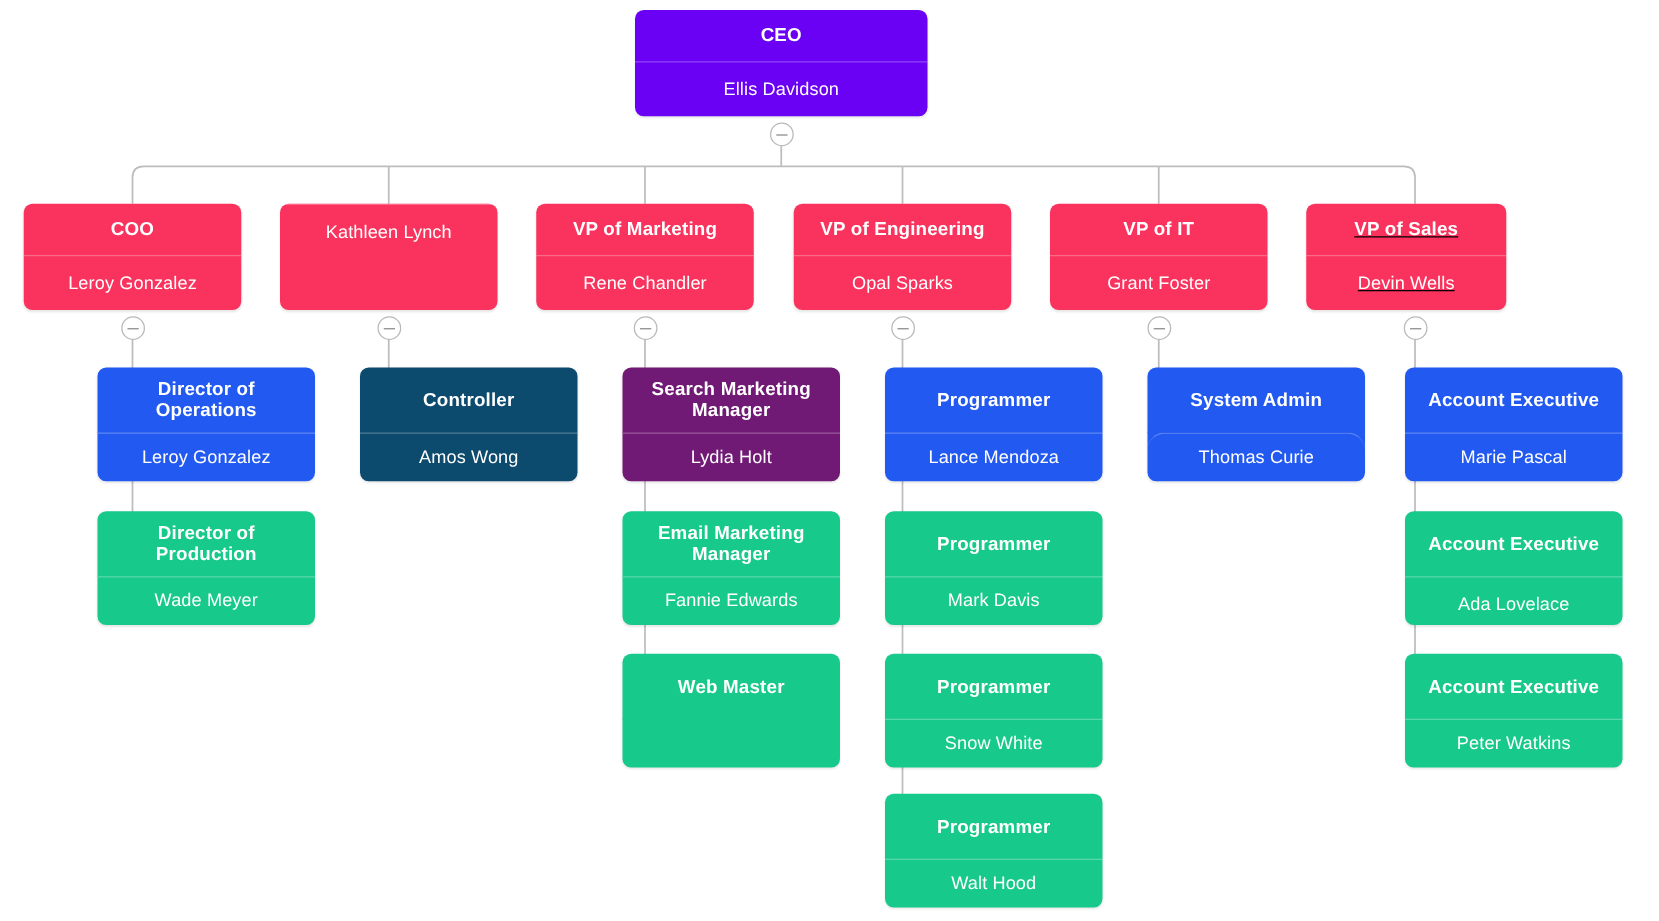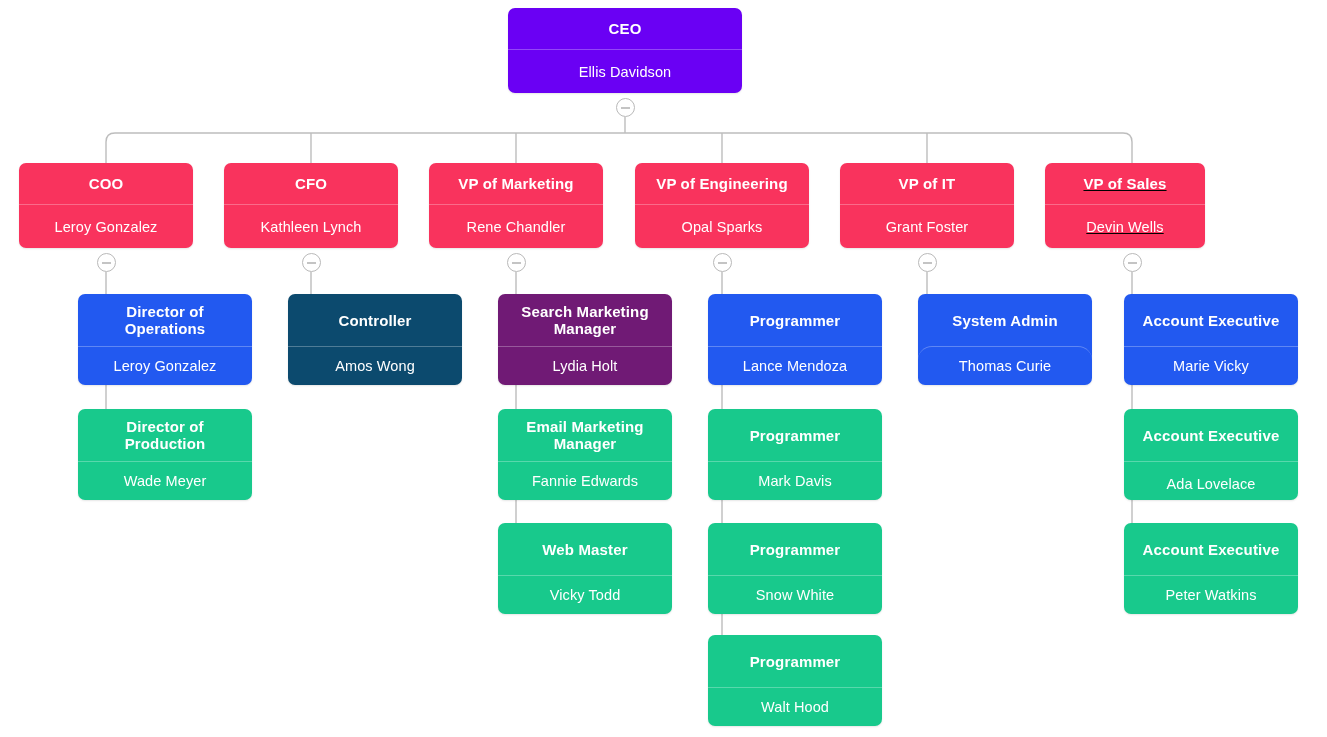--- a/index.html
+++ b/index.html
@@ -119,21 +119,20 @@
   <div id="node-layer">
       <div class="node" style="left: 508px; top: 8px; width: 234px; height: 85px; background: rgb(106, 0, 244);">
         <div class="node-title" style="height: 41px;">CEO</div>
         <div class="node-name" style="height: 44px;">Ellis Davidson</div>
       </div>
       <div class="node" style="left: 19px; top: 163px; width: 174px; height: 85px; background: rgb(249, 51, 93);">
         <div class="node-title" style="height: 41px;">COO</div>
         <div class="node-name" style="height: 44px;">Leroy Gonzalez</div>
       </div>
       <div class="node" style="left: 224px; top: 163px; width: 174px; height: 85px; background: rgb(249, 51, 93);">
-        <div class="node-title" style="height: 41px;">CFO</div>
         <div class="node-name" style="height: 44px;">Kathleen Lynch</div>
       </div>
       <div class="node" style="left: 429px; top: 163px; width: 174px; height: 85px; background: rgb(249, 51, 93);">
         <div class="node-title" style="height: 41px;">VP of Marketing</div>
         <div class="node-name" style="height: 44px;">Rene Chandler</div>
       </div>
       <div class="node" style="left: 635px; top: 163px; width: 174px; height: 85px; background: rgb(249, 51, 93);">
         <div class="node-title" style="height: 41px;">VP of Engineering</div>
         <div class="node-name" style="height: 44px;">Opal Sparks</div>
       </div>
@@ -160,21 +159,20 @@
       <div class="node" style="left: 498px; top: 294px; width: 174px; height: 91px; background: #701a75;">
         <div class="node-title" style="height: 52px;">Search Marketing Manager</div>
         <div class="node-name" style="height: 39px;">Lydia Holt</div>
       </div>
       <div class="node" style="left: 498px; top: 409px; width: 174px; height: 91px; background: rgb(24, 201, 140);">
         <div class="node-title" style="height: 52px;">Email Marketing Manager</div>
         <div class="node-name" style="height: 39px;">Fannie Edwards</div>
       </div>
       <div class="node" style="left: 498px; top: 523px; width: 174px; height: 91px; background: rgb(24, 201, 140);">
         <div class="node-title" style="height: 52px;">Web Master</div>
-        <div class="node-name" style="height: 39px;">Vicky Todd</div>
       </div>
       <div class="node" style="left: 708px; top: 294px; width: 174px; height: 91px; background: rgb(34, 89, 240);">
         <div class="node-title" style="height: 52px;">Programmer</div>
         <div class="node-name" style="height: 39px;">Lance Mendoza</div>
       </div>
       <div class="node" style="left: 708px; top: 409px; width: 174px; height: 91px; background: rgb(24, 201, 140);">
         <div class="node-title" style="height: 52px;">Programmer</div>
         <div class="node-name" style="height: 39px;">Mark Davis</div>
       </div>
       <div class="node" style="left: 708px; top: 523px; width: 174px; height: 91px; background: rgb(24, 201, 140);">
@@ -184,21 +182,21 @@
       <div class="node" style="left: 708px; top: 635px; width: 174px; height: 91px; background: rgb(24, 201, 140);">
         <div class="node-title" style="height: 52px;">Programmer</div>
         <div class="node-name" style="height: 39px;">Walt Hood</div>
       </div>
       <div class="node" style="left: 918px; top: 294px; width: 174px; height: 91px; background: rgb(34, 89, 240);">
         <div class="node-title" style="height: 52px;">System Admin</div>
         <div class="node-name" style="height: 39px; border-radius: 14px;">Thomas Curie</div>
       </div>
       <div class="node" style="left: 1124px; top: 294px; width: 174px; height: 91px; background: rgb(34, 89, 240);">
         <div class="node-title" style="height: 52px;">Account Executive</div>
-        <div class="node-name" style="height: 39px;">Marie Vicky</div>
+        <div class="node-name" style="height: 39px;">Marie Pascal</div>
       </div>
       <div class="node" style="left: 1124px; top: 409px; width: 174px; height: 91px; background: rgb(24, 201, 140);">
         <div class="node-title" style="height: 52px;">Account Executive</div>
         <div class="node-name" style="height: 45px;">Ada Lovelace</div>
       </div>
       <div class="node" style="left: 1124px; top: 523px; width: 174px; height: 91px; background: rgb(24, 201, 140);">
         <div class="node-title" style="height: 52px;">Account Executive</div>
         <div class="node-name" style="height: 39px;">Peter Watkins</div>
       </div>
       <div class="toggle" style="left: 615.5px; top: 98px;"></div>

